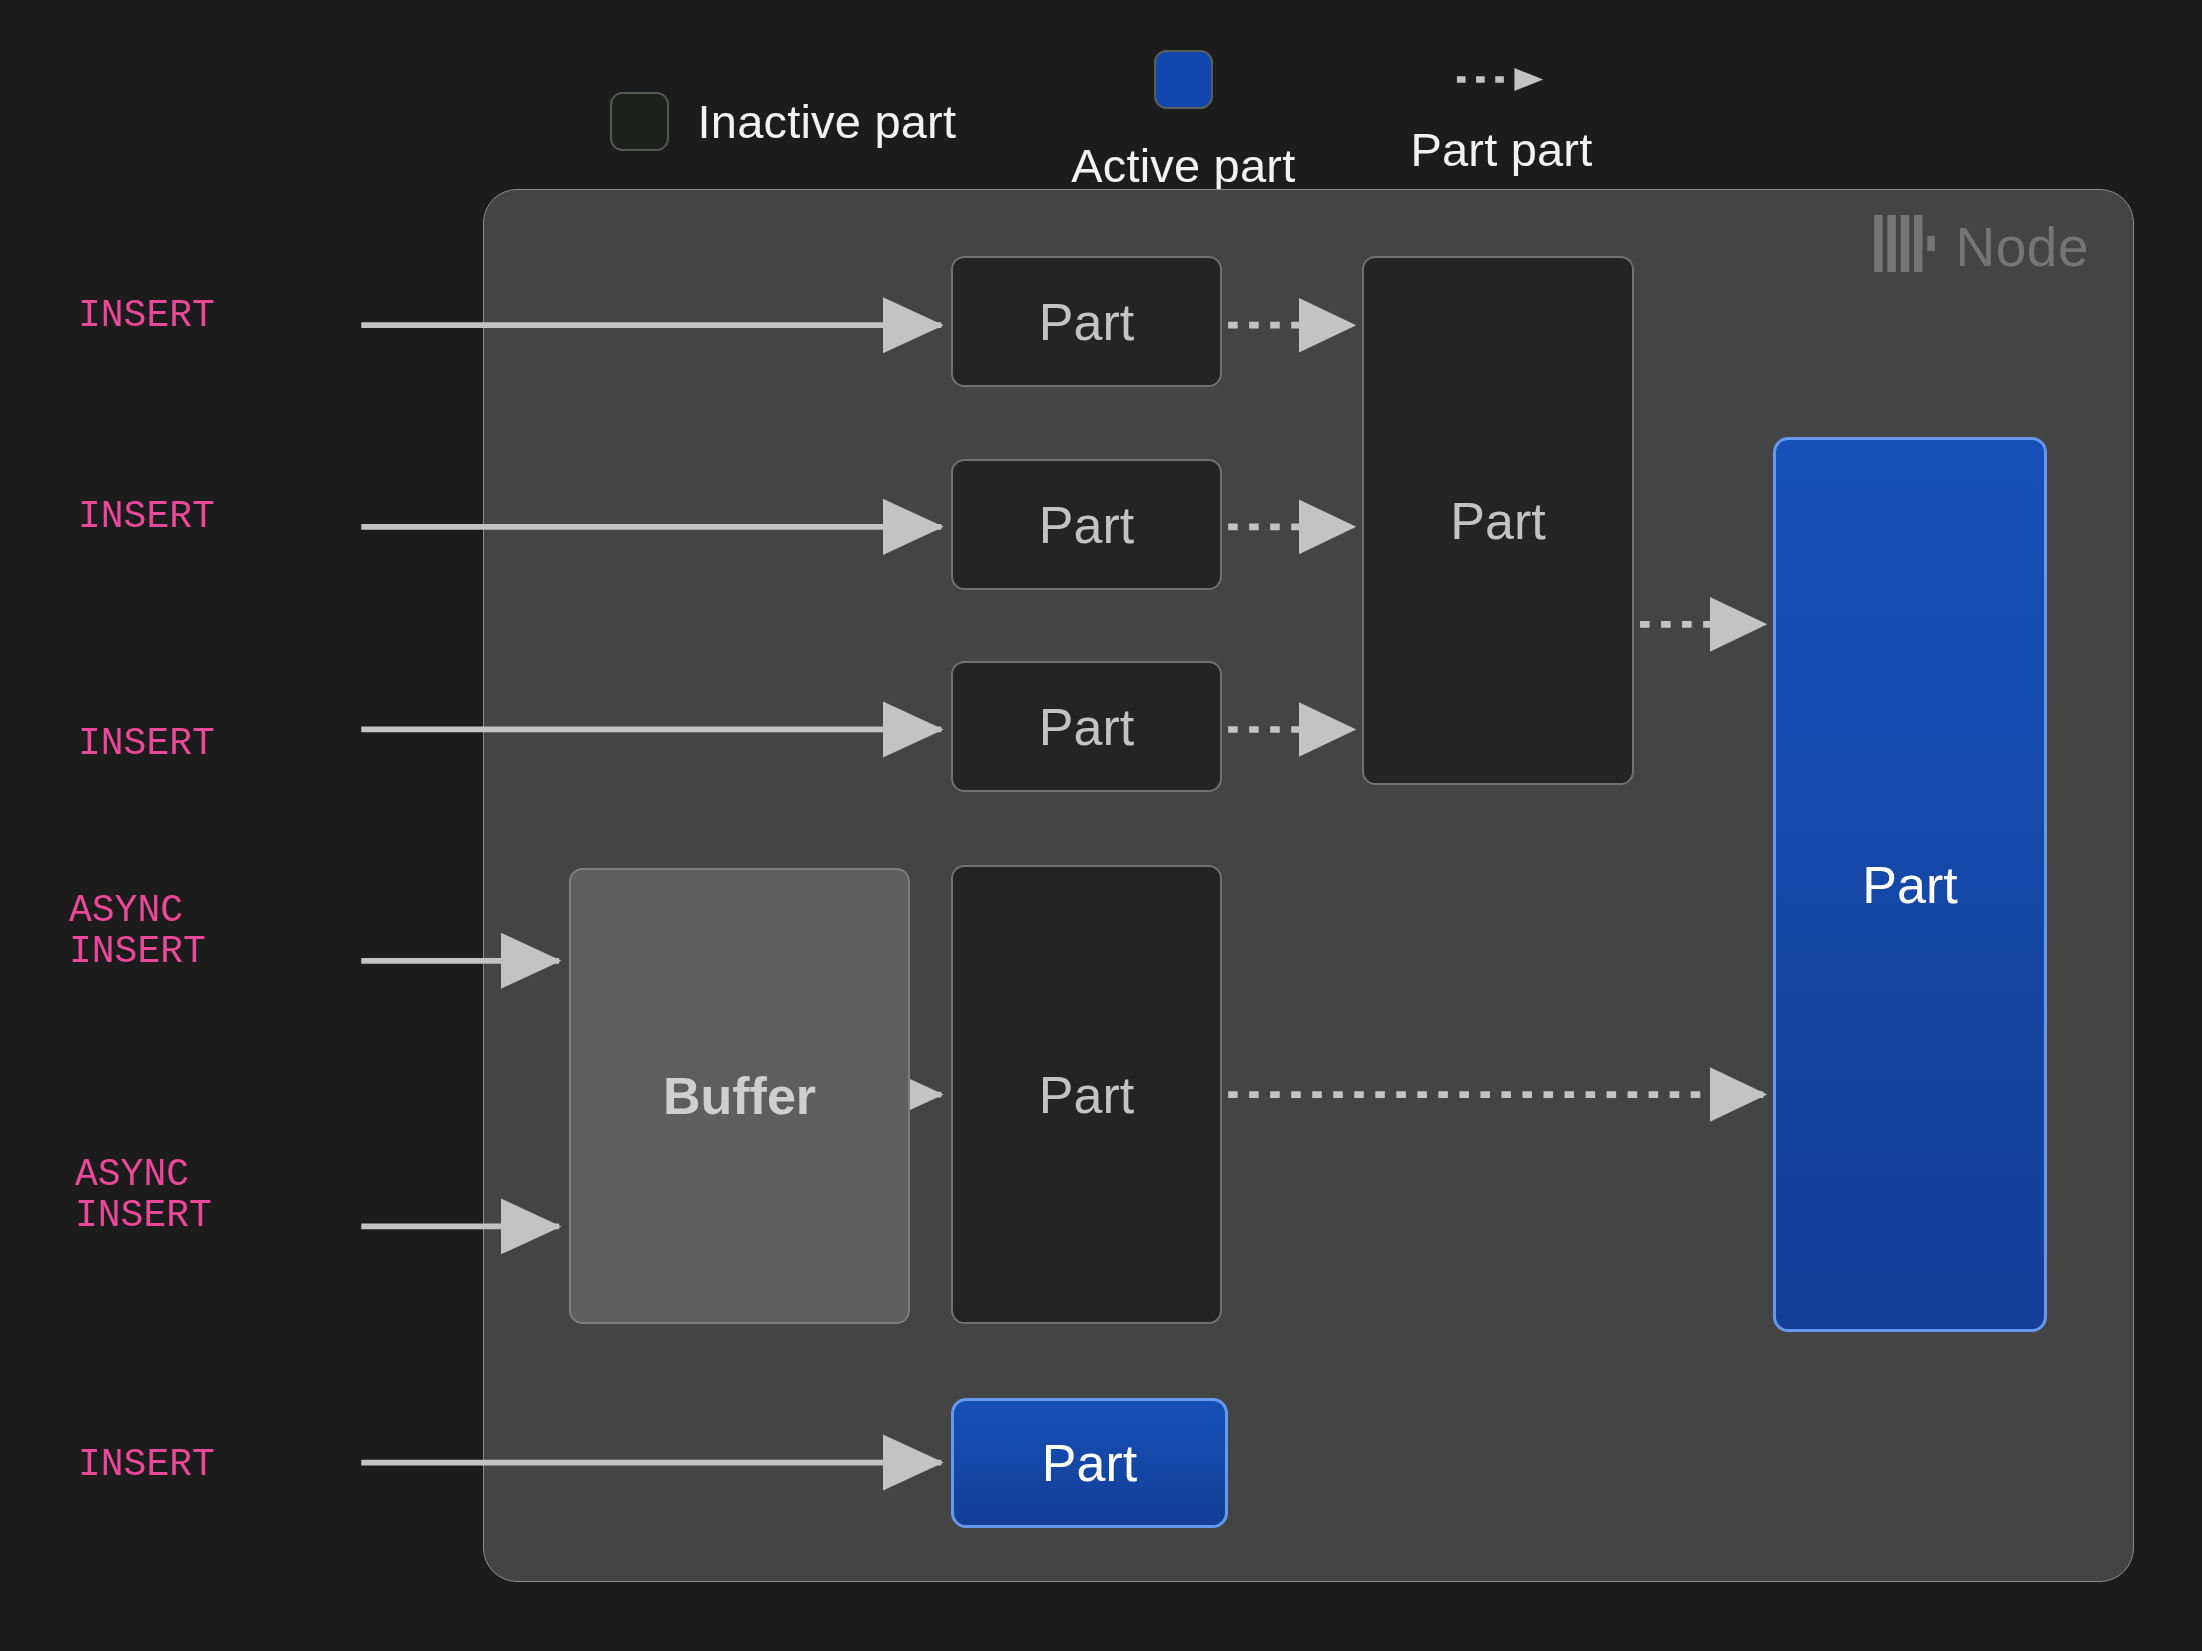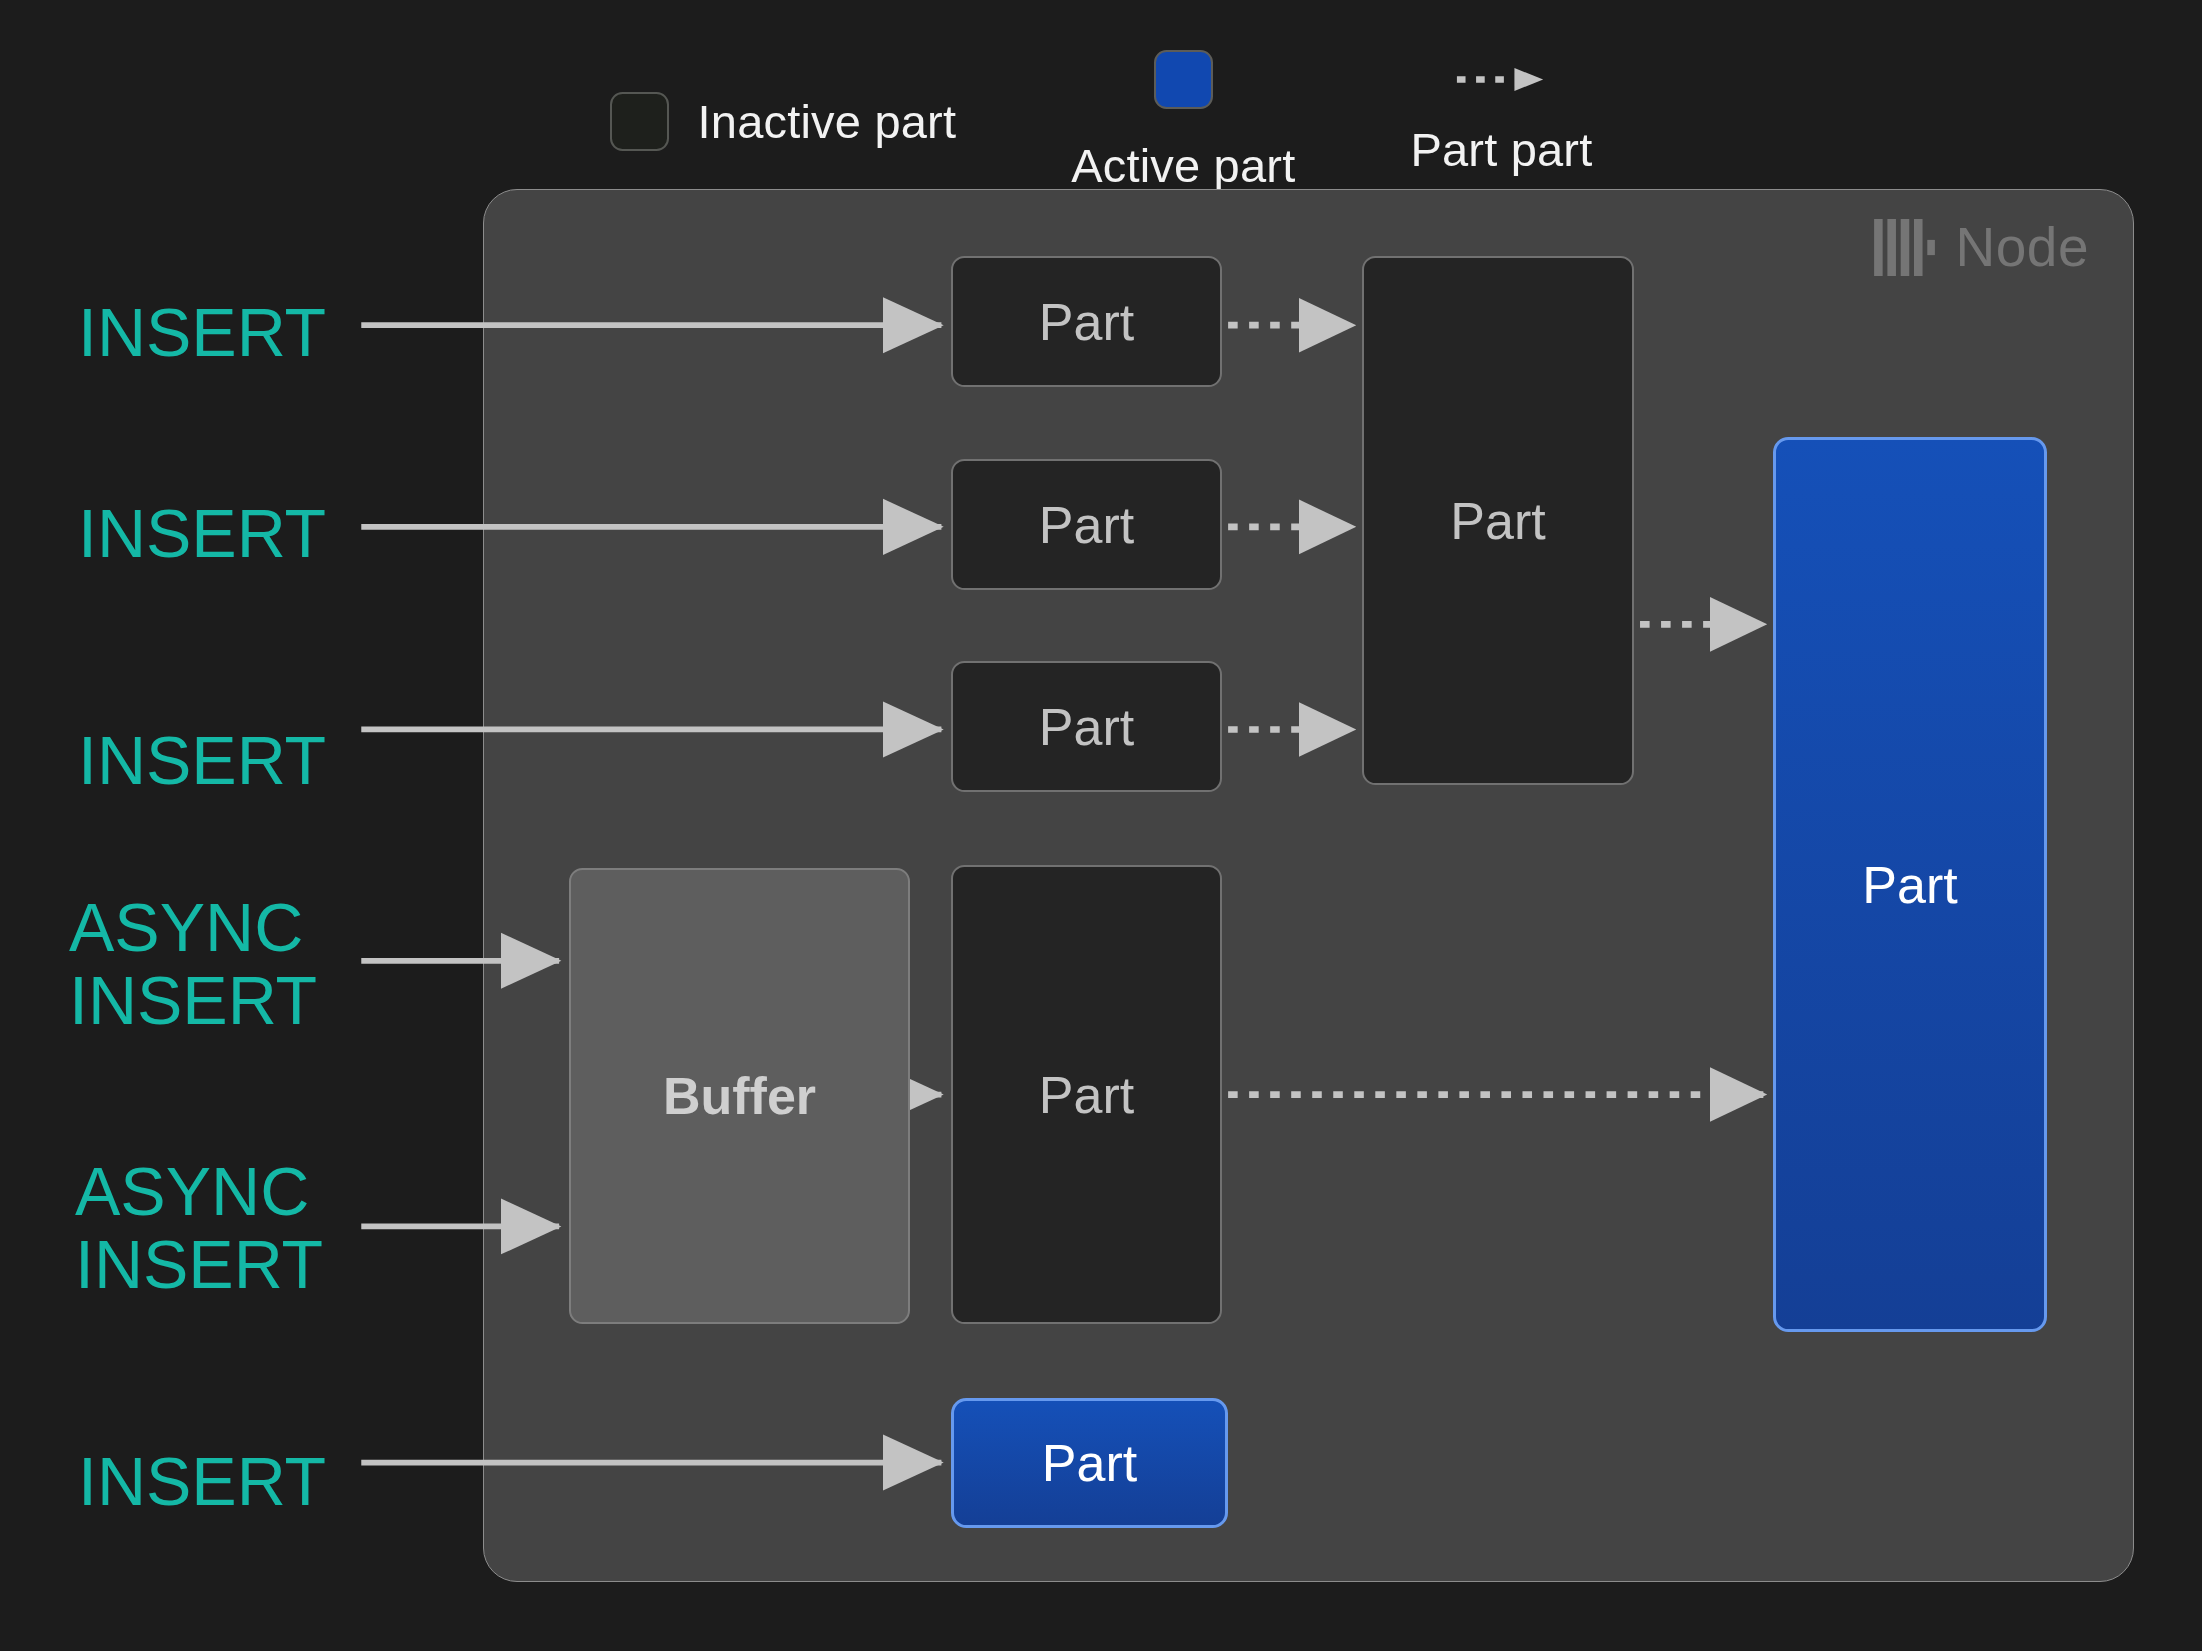--- a/index.html
+++ b/index.html
@@ -60,21 +60,20 @@
     width: 1651px; height: 1393px;
     background: #444444;
     border: 1.9px solid #8c8c8c;
     border-radius: 34px;
     box-sizing: border-box;
   }
   .node-tag {
     position: absolute;
     right: 44px; top: 25px;
     display: flex;
-    align-items: center;
     gap: 21px;
     padding-left: 37px;
   }
   .node-logo { display: block; }
   .node-label {
     font-size: 55px;
     color: #757575;
     letter-spacing: 0.5px;
   }
 
@@ -102,25 +101,26 @@
   .box.activepart {
     background: linear-gradient(180deg, #1550b8 0%, #143f96 100%);
     border: 3.8px solid #6699ee;
     color: #ffffff;
     border-radius: 15.3px;
   }
 
   
   .side-label {
     position: absolute;
-    font-size: 68px;
-    color: #14b8a6;
+    font-size: 38px;
+    color: #ec4899;
     line-height: 1.07;
     white-space: pre-line;
     text-align: left;
+    font-family: Liberation Mono, monospace;
   }
 
   
   .wires {
     position: absolute;
     left: 0; top: 0;
     width: 2202px; height: 1652px;
     pointer-events: none;
   }
 </style>

